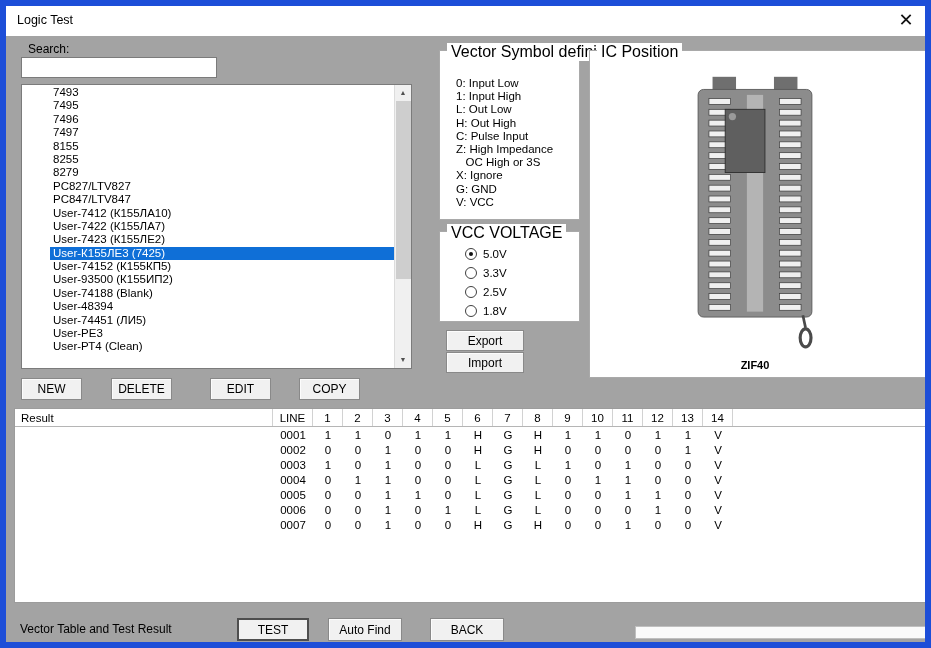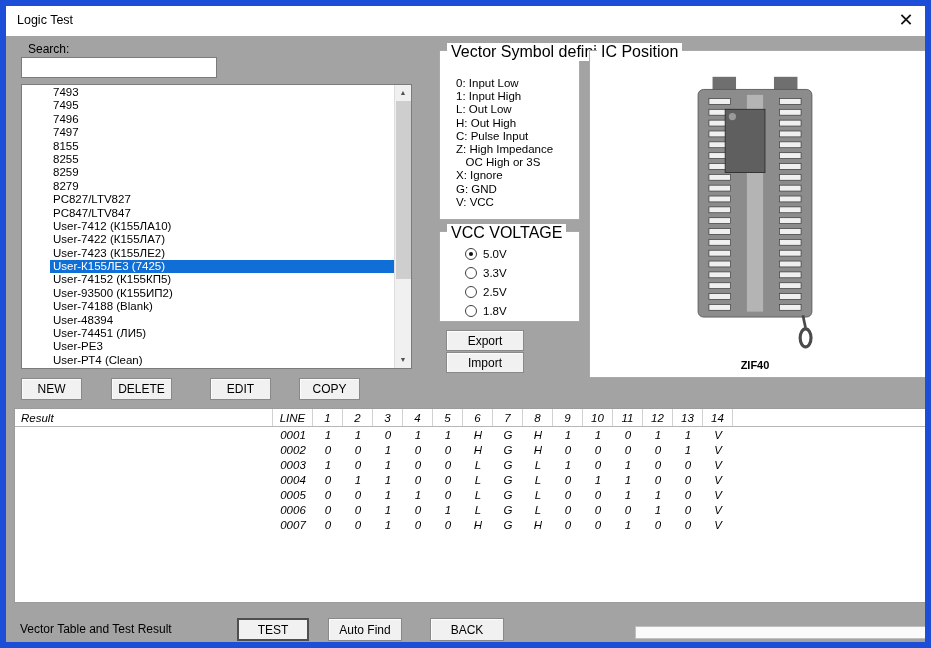--- a/index.html
+++ b/index.html
@@ -25,21 +25,21 @@
   .group { position:absolute; border:1px solid #a9a9a9; background:#fff; }
   .group-title { position:absolute; top:-8px; left:7px; background:#fff; padding:0 4px; font-size:16px; white-space:nowrap; }
   .vs-lines { padding:26px 0 0 16px; font-size:11.5px; line-height:13.2px; }
   .vs-line { white-space:pre; }
   .vcc-options { padding-top:12px;text-align:right; }
   .radio-row { display:flex; align-items:center; height:19px; padding-left:25px; font-size:11.5px; gap:6px; cursor:pointer; }
   .radio { width:12px; height:12px; border:1px solid #3f3f3f; border-radius:50%; background:#fff; position:relative; flex:0 0 auto; }
   .radio.on::after { content:''; position:absolute; left:3px; top:3px; width:4px; height:4px; border-radius:50%; background:#101010; }
   .zif-wrap { position:absolute; left:95px; top:24px; width:140px; height:280px; }
   .zif-label { position:absolute; left:95px; top:308px; width:140px; text-align:center; font-size:11px; font-weight:bold; }
-  .table { position:absolute; left:8px; top:402px; width:915px; height:195px; border:1px solid #9c9c9c; background:#fff; overflow:hidden;font-style:italic; }
+  .table { position:absolute; left:8px; top:402px; width:915px; height:195px; border:1px solid #9c9c9c; background:#fff; overflow:hidden; }
   .thead { display:flex; height:18px; border-bottom:1px solid #b5b5b5; font-size:11.5px; background:#fff; }
   .hcell { border-right:1px solid #d2d2d2; display:flex; align-items:center; justify-content:center; cursor:pointer; }
   .hcell.result { width:258px; justify-content:flex-start; padding-left:6px; }
   .hcell.line { width:40px; }
   .hcell.pin { width:30px; }
   .hcell.filler { flex:1; border-right:none; cursor:default; }
   .trow { display:flex; height:15px; font-size:11.5px; }
   .cell { display:flex; align-items:center; justify-content:center; }
   .cell.result { width:258px; }
   .cell.line { width:40px; }
@@ -61,21 +61,20 @@
   <input class="search-input" type="text" value="" style="">
 
   <div class="listbox">
     <div class="list-inner">
         <div class="list-item">7493</div>
         <div class="list-item">7495</div>
         <div class="list-item">7496</div>
         <div class="list-item">7497</div>
         <div class="list-item">8155</div>
         <div class="list-item">8255</div>
-        <div class="list-item">8259</div>
         <div class="list-item">8279</div>
         <div class="list-item">PC827/LTV827</div>
         <div class="list-item">PC847/LTV847</div>
         <div class="list-item">User-7412 (К155ЛА10)</div>
         <div class="list-item">User-7422 (К155ЛА7)</div>
         <div class="list-item">User-7423 (К155ЛЕ2)</div>
         <div class="list-item selected">User-К155ЛЕ3 (7425)</div>
         <div class="list-item">User-74152 (К155КП5)</div>
         <div class="list-item">User-93500 (К155ИП2)</div>
         <div class="list-item">User-74188 (Blank)</div>

